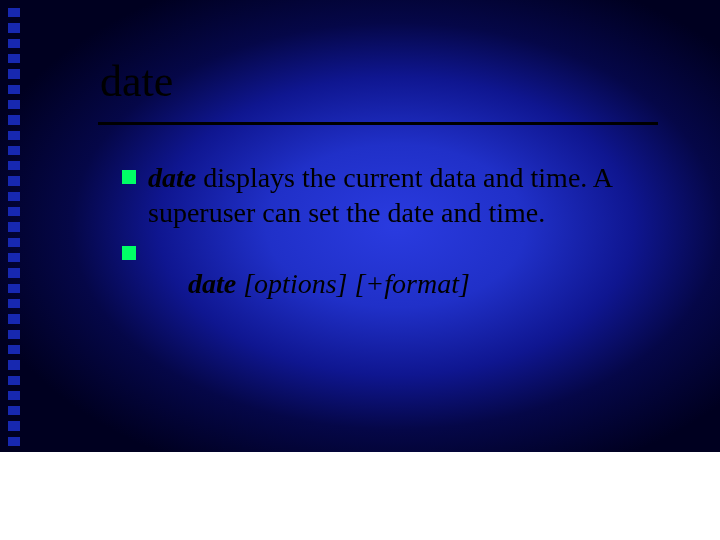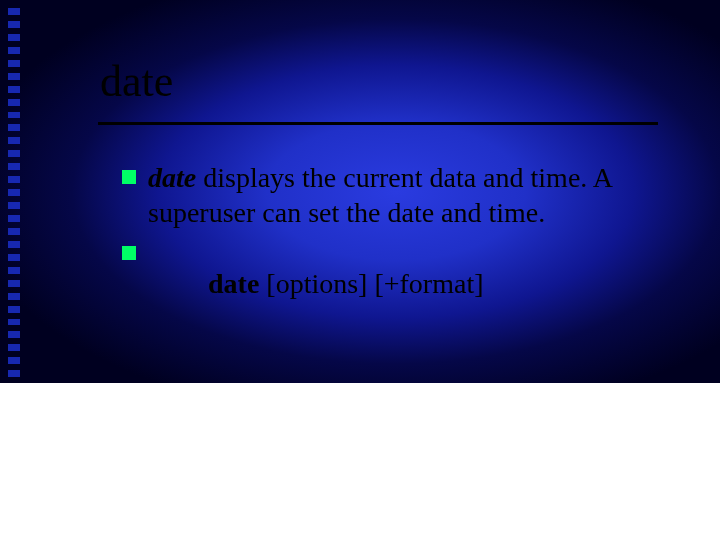--- a/index.html
+++ b/index.html
@@ -5,21 +5,21 @@
   html, body {
     margin: 0;
     padding: 0;
     width: 720px;
     height: 540px;
     overflow: hidden;
     font-family: "Times New Roman", Times, serif;
   }
   .slide {
     width: 720px;
-    height: 383px;
+    height: 452px;
     background: radial-gradient(ellipse 60% 60% at 55% 50%, #2a3be0 0%, #2030c8 30%, #0f1690 55%, #050748 75%, #000020 100%);
     position: relative;
     color: #000;
   }
   .left-squares {
     position: absolute;
     left: 8px;
     top: 0;
     bottom: 0;
     width: 14px;
@@ -76,21 +76,22 @@
     flex-shrink: 0;
   }
   .li-text {
     font-size: 28px;
     line-height: 1.25;
     color: #000;
   }
   .bold { font-weight: bold; }
   .italic { font-style: italic; }
   .syntax-line {
-    margin-left: 60px;
+    margin-left: 40px;
+    font-style: italic;
   }
 </style>
 </head>
 <body>
 
 <div class="slide">
 
   <div class="left-squares">
     <div class="sq"></div>
       <div class="sq"></div>

